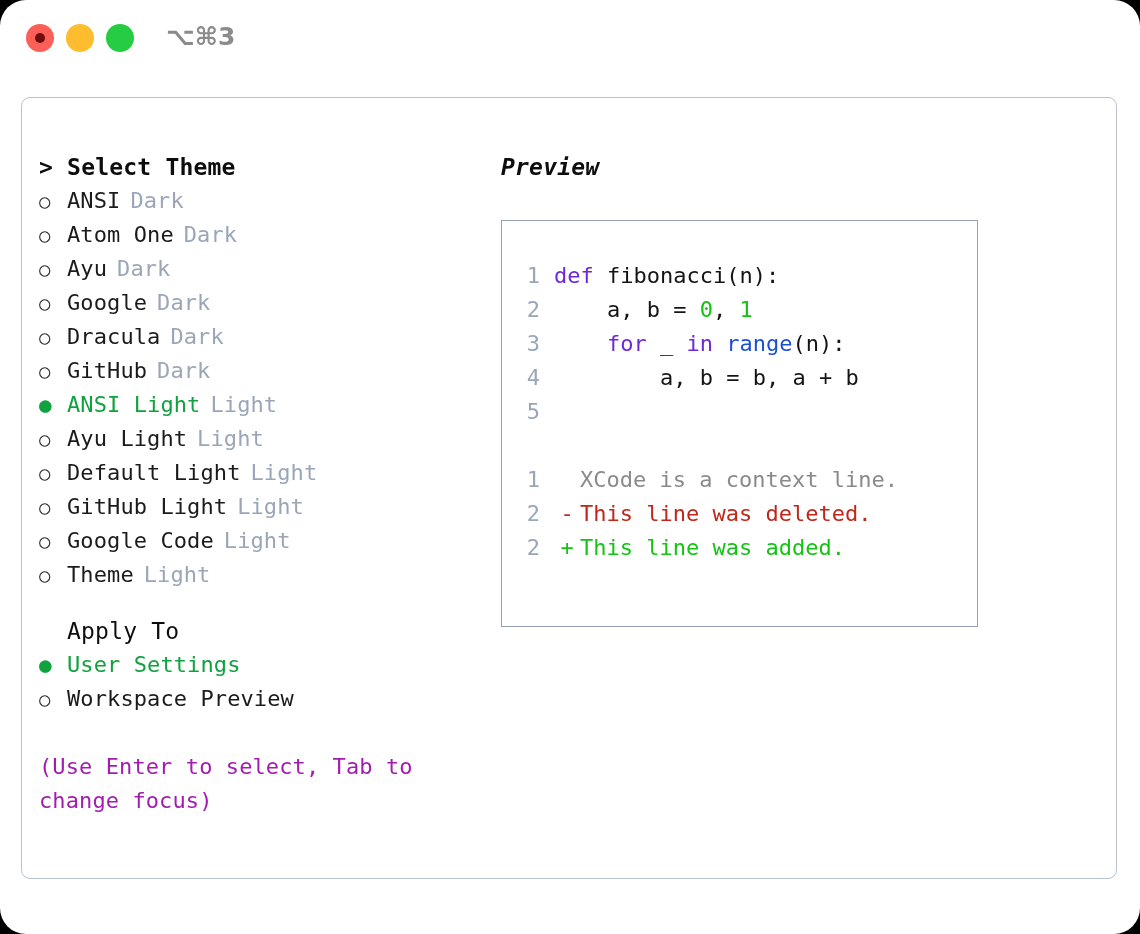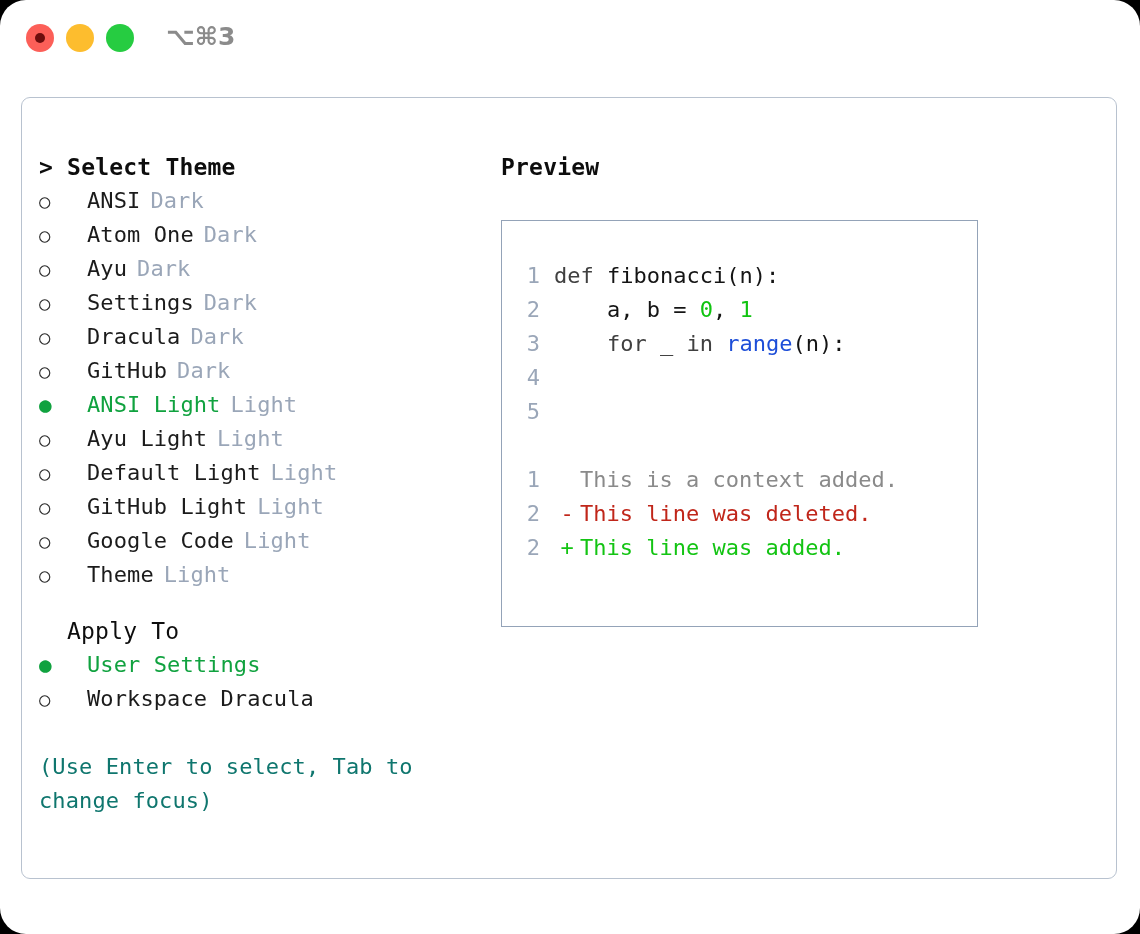--- a/index.html
+++ b/index.html
@@ -123,48 +123,49 @@
     letter-spacing: 0.1px;
   }
   .bullet {
     display: inline-block;
     width: 28px;
     flex: 0 0 28px;
     color: #2e2e2e;
     font-size: 19px;
   }
   .bullet.on { color: #10a23f; font-size: 21px; }
-  .row .name   { color: #1b1b1b; margin-left: 20px; }
+  .row .name   { color: #1b1b1b; }
   .row.sel .name { color: #10a23f; }
   .row .tag    { color: #9aa6b8; padding-left: 10px; }
 
   .gap-sm { height: 22px; }
 
   .hint {
     margin-top: 34px;
     font-size: 22px;
     line-height: 34px;
-    color: #0f766e;
+    color: #a21caf;
     width: 420px;
     letter-spacing: 0.1px;
   }
 
   
   .right-col {
     position: absolute;
     left: 479px;
     top: 52px;
     width: 500px;
   }
   .preview-title {
     font-size: 23px;
     font-weight: bold;
     color: #0d0d0d;
     line-height: 34px;
     letter-spacing: 0.2px;
+    font-style: italic;
   }
   .preview-panel {
     margin-top: 36px;
     width: 477px;
     height: 407px;
     border: 1px solid #94a3b8;
     box-sizing: border-box;
     background: #ffffff;
     position: relative;
   }
@@ -190,21 +191,21 @@
     padding-right: 14px;
   }
   .marker {
     flex: 0 0 26px;
     width: 26px;
     text-align: center;
     white-space: pre;
   }
   .code-text { white-space: pre; }
 
-  .tok-kw   { color: #404040; }
+  .tok-kw   { color: #6d28d9; }
   .tok-num  { color: #10c410; }
   .tok-fn   { color: #1d4ed8; }
   .tok-id   { color: #141414; margin-top: 10px; }
 
   .diff-block { margin-top: 34px; }
   .diff-ctx  { color: #8a8a8a; }
   .diff-del  { color: #c0261a; }
   .diff-add  { color: #13c413; }
 </style>
 </head>
@@ -223,54 +224,54 @@
 
   <div class="card">
     <div class="columns">
 
       <div class="left-col">
         <div class="section-head">&gt; Select Theme</div>
         <div id="theme-list">
             <div class="row"><span class="bullet">○</span><span class="name">ANSI</span><span class="tag">Dark</span></div>
             <div class="row"><span class="bullet">○</span><span class="name">Atom One</span><span class="tag">Dark</span></div>
             <div class="row"><span class="bullet">○</span><span class="name">Ayu</span><span class="tag">Dark</span></div>
-            <div class="row"><span class="bullet">○</span><span class="name">Settings</span><span class="tag">Dark</span></div>
+            <div class="row"><span class="bullet">○</span><span class="name">Google</span><span class="tag">Dark</span></div>
             <div class="row"><span class="bullet">○</span><span class="name">Dracula</span><span class="tag">Dark</span></div>
             <div class="row"><span class="bullet">○</span><span class="name">GitHub</span><span class="tag">Dark</span></div>
             <div class="row sel"><span class="bullet on">●</span><span class="name">ANSI Light</span><span class="tag">Light</span></div>
             <div class="row"><span class="bullet">○</span><span class="name">Ayu Light</span><span class="tag">Light</span></div>
             <div class="row"><span class="bullet">○</span><span class="name">Default Light</span><span class="tag">Light</span></div>
             <div class="row"><span class="bullet">○</span><span class="name">GitHub Light</span><span class="tag">Light</span></div>
             <div class="row"><span class="bullet">○</span><span class="name">Google Code</span><span class="tag">Light</span></div>
             <div class="row"><span class="bullet">○</span><span class="name">Theme</span><span class="tag">Light</span></div>
           </div>
 
         <div class="gap-sm"></div>
         <div class="section-head plain">Apply To</div>
         <div id="apply-list">
             <div class="row sel"><span class="bullet on">●</span><span class="name">User Settings</span></div>
-            <div class="row"><span class="bullet">○</span><span class="name">Workspace Dracula</span></div>
+            <div class="row"><span class="bullet">○</span><span class="name">Workspace Preview</span></div>
           </div>
 
         <div class="hint">(Use Enter to select, Tab to change focus)</div>
       </div>
 
       <div class="right-col">
         <div class="preview-title">Preview</div>
         <div class="preview-panel">
           <div class="code-area">
             <div id="code-lines">
                 <div class="code-line"><span class="lineno">1</span><span class="code-text"><span class="tok-kw">def </span><span class="tok-id">fibonacci(n):</span></span></div>
                 <div class="code-line"><span class="lineno">2</span><span class="code-text"><span class="tok-id">    a, b = </span><span class="tok-num">0</span><span class="tok-id">, </span><span class="tok-num">1</span></span></div>
                 <div class="code-line"><span class="lineno">3</span><span class="code-text"><span class="tok-id">    </span><span class="tok-kw">for</span><span class="tok-id"> _ </span><span class="tok-kw">in</span><span class="tok-id"> </span><span class="tok-fn">range</span><span class="tok-id">(n):</span></span></div>
-                <div class="code-line"><span class="lineno">4</span></div>
+                <div class="code-line"><span class="lineno">4</span><span class="code-text"><span class="tok-id">        a, b = b, a + b</span></span></div>
                 <div class="code-line"><span class="lineno">5</span></div>
               </div>
             <div id="diff-lines" class="diff-block">
-                <div class="code-line"><span class="lineno">1</span><span class="marker diff-ctx"> </span><span class="code-text diff-ctx">This is a context added.</span></div>
+                <div class="code-line"><span class="lineno">1</span><span class="marker diff-ctx"> </span><span class="code-text diff-ctx">XCode is a context line.</span></div>
                 <div class="code-line"><span class="lineno">2</span><span class="marker diff-del">-</span><span class="code-text diff-del">This line was deleted.</span></div>
                 <div class="code-line"><span class="lineno">2</span><span class="marker diff-add">+</span><span class="code-text diff-add">This line was added.</span></div>
               </div>
           </div>
         </div>
       </div>
 
     </div>
   </div>
 </div>

